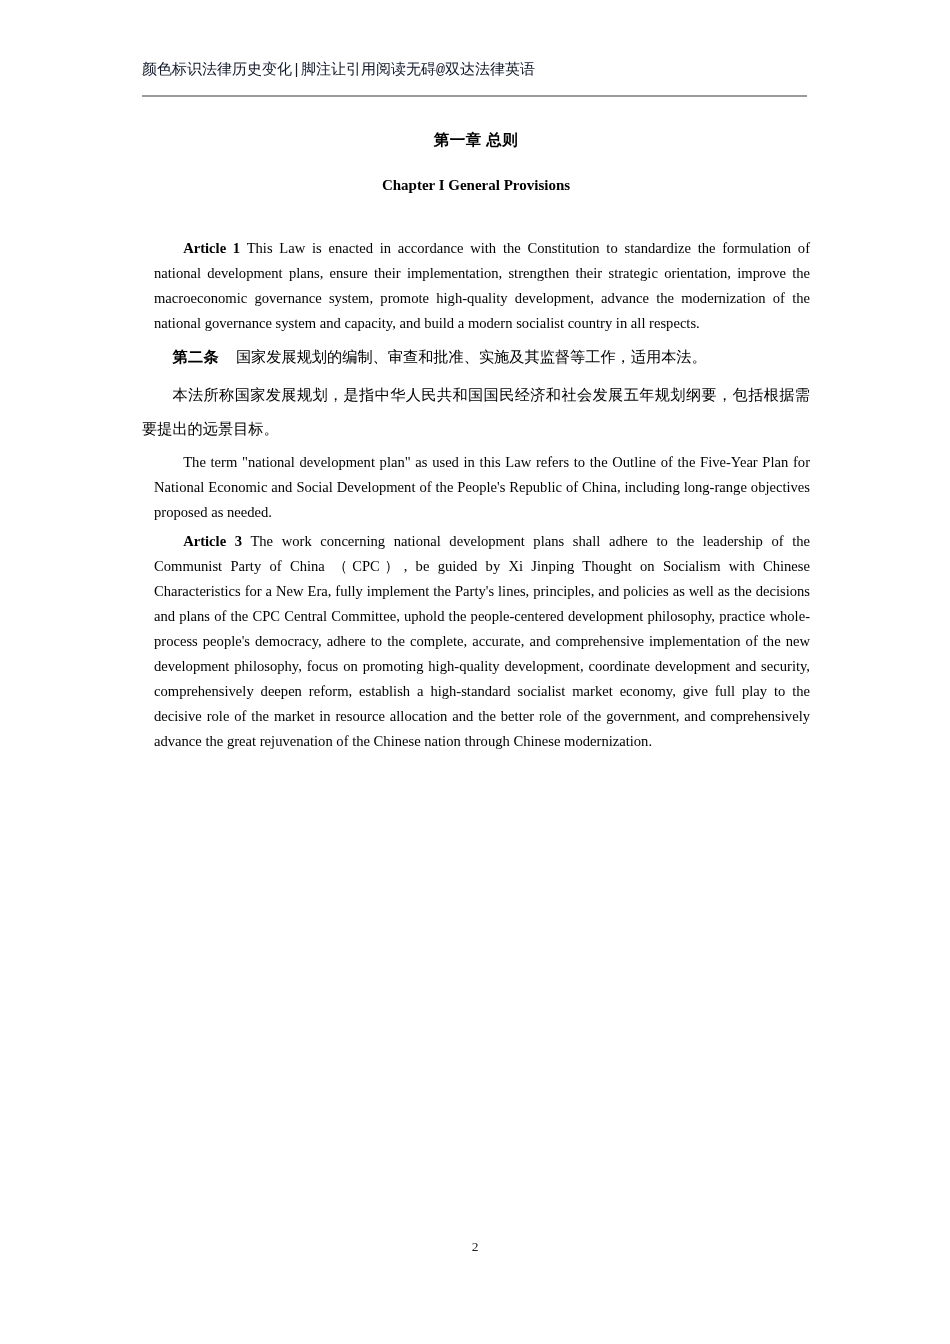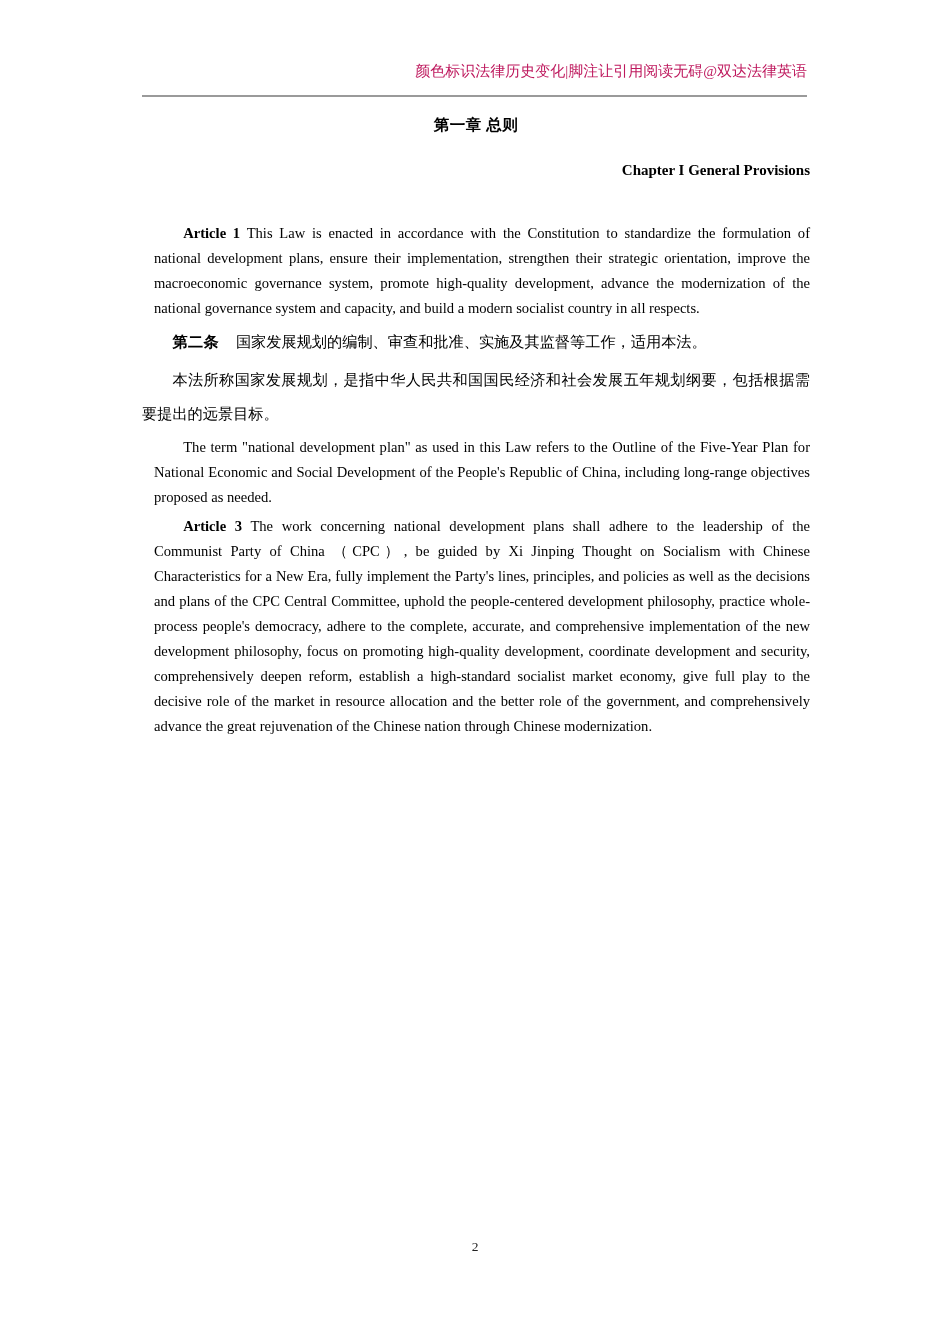--- a/index.html
+++ b/index.html
@@ -24,56 +24,55 @@
 
   
   .header-block {
     position: absolute;
     left: 142px;
     top: 60px;
     width: 665px;
   }
 
   .header-text {
-    text-align: right;
-    font-family: Liberation Serif, serif;
+    font-family: Liberation Mono, monospace;
     font-size: 15px;
     line-height: 22px;
-    color: #be185d;
+    color: #0f172a;
     white-space: nowrap;
   }
 
   .header-rule {
     margin-top: 13px;
     border: 0;
     border-top: 2px solid #9a9a9a;
     width: 100%;
     height: 0;
   }
 
   
   .content {
     position: absolute;
     left: 142px;
-    top: 113px;
+    top: 128px;
     width: 668px;
   }
 
   
   .chapter-cn {
     text-align: center;
     font-weight: bold;
     font-size: 15.5px;
     line-height: 24px;
     margin: 0 0 22px 0;
     letter-spacing: 0.5px;
   }
 
   .chapter-en {
-    text-align: right;
+    text-align: center;
     font-weight: bold;
     font-size: 15px;
     line-height: 22px;
     margin: 0 0 40px 0;
   }
 
   
   p.cn {
     margin: 0 0 4px 0;
     font-size: 15.2px;

